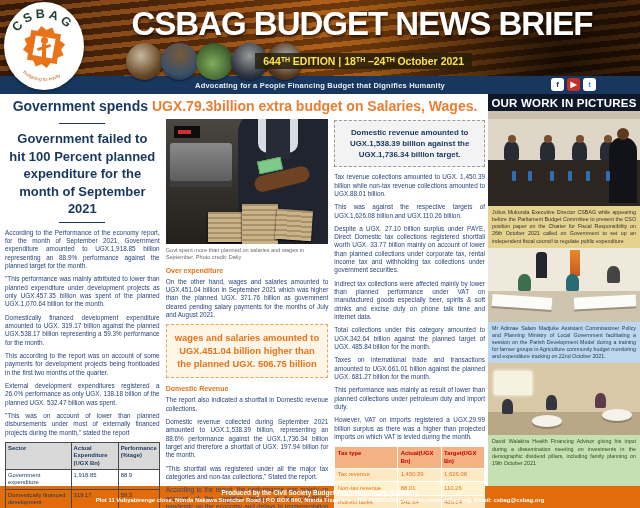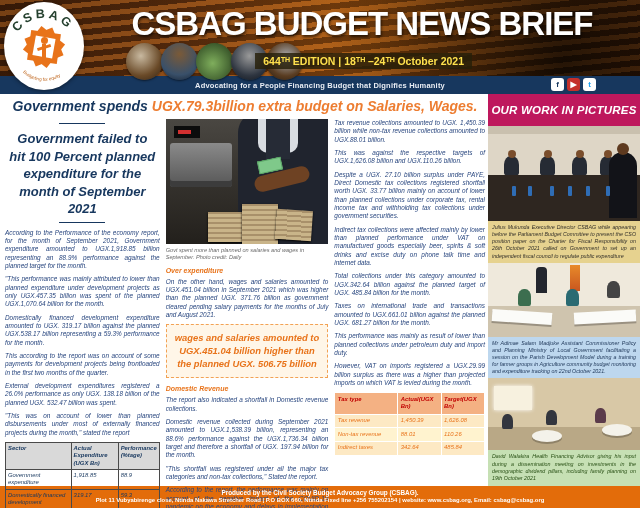--- a/index.html
+++ b/index.html
@@ -48,21 +48,21 @@
     align-items:center; justify-content:center; z-index:2; }
   .navy-bar .tagline { color:#e9edf4; font-size:7.5px; font-weight:bold; letter-spacing:.2px; }
   .social { position:absolute; right:44px; top:2px; display:flex; gap:3px; }
   .social .ic { width:13px; height:13px; border-radius:3px; display:flex; align-items:center;
     justify-content:center; font-size:8px; font-weight:bold; cursor:pointer; }
   .ic-fb { background:#fff; border-radius:50%; color:#17375E; }
   .ic-yt { background:#c4302b; color:#fff; font-size:6px; }
   .ic-tw { background:#fff; color:#1DA1F2; }
 
   
-  .main { display:flex; height:392px;font-style:italic; }
+  .main { display:flex; height:392px; }
   .content { width:488px; padding:2px 3px 0 5px; }
   .headline { text-align:center; font-size:14px; font-weight:bold; margin:2px 0 5px; }
   .headline .hl-navy { color:#17375E; }
   .headline .hl-orange { color:#ED7D31; }
   .columns { display:flex; gap:6px; }
   .col1 { width:155px; } .col2 { width:163px; } .col3 { width:151px; }
 
   p.body { color:#27457e; font-size:6.4px; line-height:1.3; text-align:justify; margin-bottom:5px; }
   .rule { width:46px; border-top:1.5px solid #17375E; margin:4px auto 6px; }
   .col1 h2 { color:#17375E; font-size:13px; text-align:center; line-height:1.35; margin:2px 4px; }
@@ -106,21 +106,21 @@
   .tax-table { margin-top:2px; }
   .tax-table th { background:#F4B183; color:#C00000; font-weight:bold; }
   .tax-table th, .tax-table td { border:1px solid #fff; padding:2.5px 2.5px; font-size:5.9px;
     text-align:left; vertical-align:top; line-height:1.3; }
   .tax-table td { color:#E8731A; }
   .tax-table tr:nth-child(odd) td { background:#FFF3CF; }
   .tax-table tr:nth-child(even) td { background:#FDE9C4; }
 
   
   .sidebar { width:152px; display:flex; flex-direction:column; }
-  .sidebar-title { height:32px; background:#be185d; color:#fff; font-weight:bold; font-size:11.5px;
+  .sidebar-title { height:17px; background:#0f172a; color:#fff; font-weight:bold; font-size:11.5px;
     display:flex; align-items:center; justify-content:center; letter-spacing:.2px; }
   .cap { font-size:5.3px; line-height:1.35; padding:3px 4px; text-align:justify; }
   .cap1 { background:#E6D28F; color:#33302a; }
   .cap2 { background:#BDD7EE; color:#1d3557; }
   .cap3 { background:#C6E0B4; color:#274e13; flex:1; }
 
   .ph { position:relative; overflow:hidden; }
   .ph1 { height:95px; background:linear-gradient(180deg,#c9c0ae 0 8%,#ded6c6 8% 52%,#2e2620 52% 100%); }
   .fig { position:absolute; width:15px; height:19px; background:#262b34; border-radius:45% 45% 15% 15%; top:30px; }
   .fig::before { content:""; position:absolute; left:50%; top:-6px; width:8px; height:8px;
@@ -268,20 +268,21 @@
           <p class="body">On the other hand, wages and salaries amounted to UGX.451.04 billion in September 2021 which was higher than the planned UGX. 371.76 billion as government cleared pending salary payments for the months of July and August 2021.</p>
           <div class="callout-orange">wages and salaries amounted to UGX.451.04 billion higher than the planned UGX. 506.75 billion</div>
           <div class="sub-orange">Domestic Revenue</div>
           <p class="body">The report also indicated a shortfall in Domestic revenue collections.</p>
           <p class="body">Domestic revenue collected during September 2021 amounted to UGX.1,538.39 billion, representing an 88.6% performance against the UGX.1,736.34 billion target and therefore a shortfall of UGX. 197.94 billion for the month.</p>
           <p class="body">"This shortfall was registered under all the major tax categories and non-tax collections," Stated the report.</p>
           <p class="body">According to the report, the performance was mainly on account of the negative impact of the COVID-19 pandemic on the economy and delays in implementation of some the tax measures proposed in the budget.</p>
         </div>
 
         <div class="col3">
+          <div class="callout-navy">Domestic revenue amounted to UGX.1,538.39 billion against the UGX.1,736.34 billion target.</div>
           <p class="body">Tax revenue collections amounted to UGX. 1,450.39 billion while non-tax revenue collections amounted to UGX.88.01 billion.</p>
           <p class="body">This was against the respective targets of UGX.1,626.08 billion and UGX.110.26 billion.</p>
           <p class="body">Despite a UGX. 27.10 billion surplus under PAYE, Direct Domestic tax collections registered shortfall worth UGX. 33.77 billion mainly on account of lower than planned collections under corporate tax, rental income tax and withholding tax collections under government securities.</p>
           <p class="body">Indirect tax collections were affected mainly by lower than planned performance under VAT on manufactured goods especially beer, spirits &amp; soft drinks and excise duty on phone talk time and internet data.</p>
           <p class="body">Total collections under this category amounted to UGX.342.64 billion against the planned target of UGX. 485.84 billion for the month.</p>
           <p class="body">Taxes on international trade and transactions amounted to UGX.661.01 billion against the planned UGX. 681.27 billion for the month.</p>
           <p class="body">This performance was mainly as result of lower than planned collections under petroleum duty and import duty.</p>
           <p class="body">However, VAT on imports registered a UGX.29.99 billion surplus as there was a higher than projected imports on which VAT is levied during the month.</p>
           <table class="tax-table">
             <tbody>

